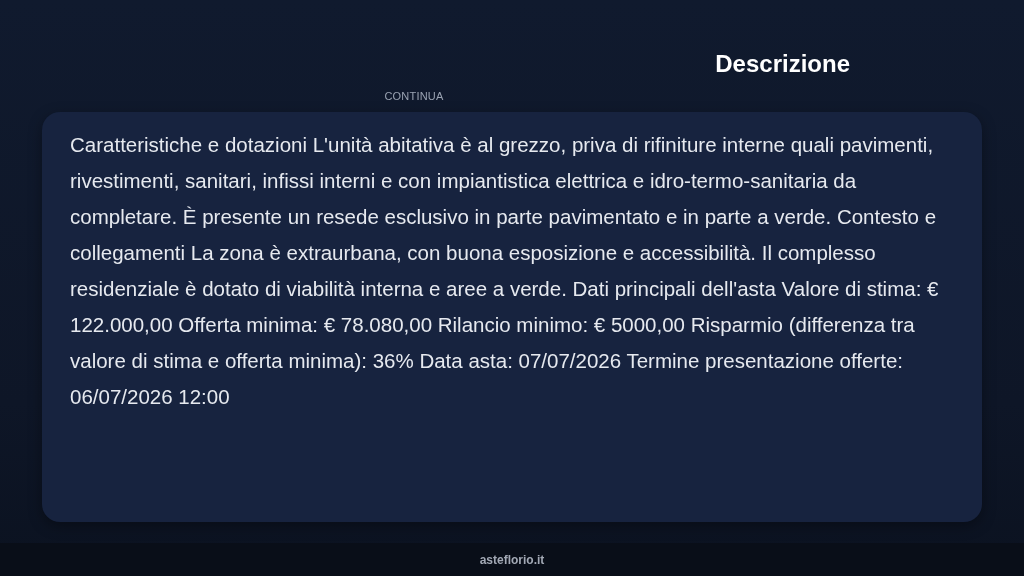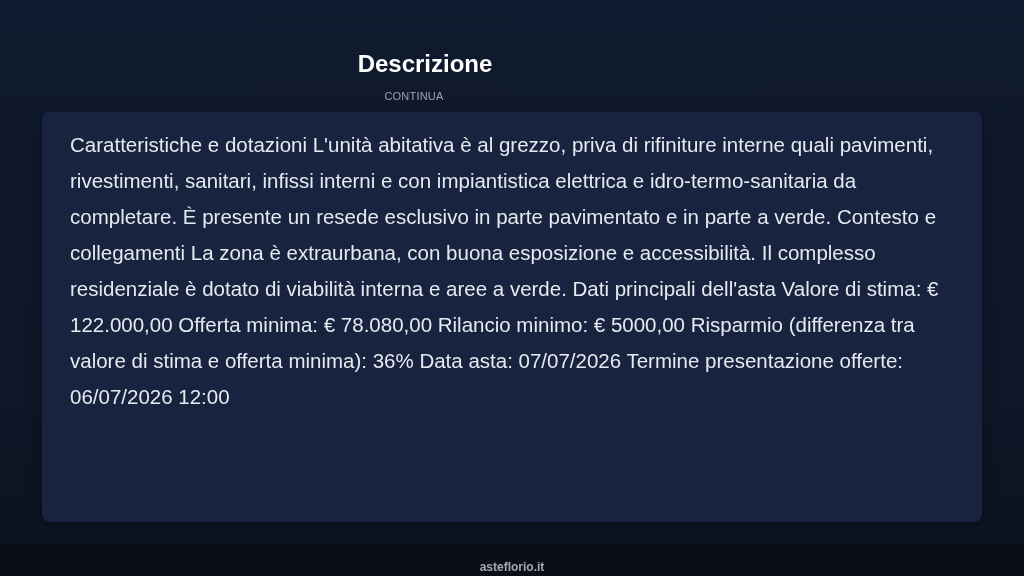--- a/index.html
+++ b/index.html
@@ -10,59 +10,59 @@
       background: linear-gradient(180deg, #101a2e 0%, #0e1627 70%, #0b1220 100%);
       font-family: "Liberation Sans", sans-serif;
       position: relative;
     }
     .header {
       position: absolute; top: 0; left: 0; width: 1024px;
       text-align: center;
     }
     .title {
       position: absolute; top: 49px; left: 0; width: 850px;
-      text-align: center;
+      text-align: right;
       color: #ffffff;
       font-weight: bold;
       font-size: 24px;
       line-height: 30px;
     }
     .subtitle {
       position: absolute; top: 89px; left: 0; width: 828px;
       text-align: center;
       color: #9aa3b2;
       font-size: 11px;
       line-height: 14px;
       letter-spacing: 0.2px;
     }
     .card {
       position: absolute;
       left: 42px; top: 112px;
       width: 940px; height: 410px;
       background: #17233f;
-      border-radius: 8px;
+      border-radius: 18px;
       box-shadow: 0 4px 14px rgba(0,0,0,0.35);
     }
     .card-text {
       position: absolute;
       left: 28px; top: 15px;
       width: 890px;
       color: #e6e9ef;
       font-size: 20.5px;
       line-height: 36px;
     }
     .footer {
       position: absolute; left: 0; top: 543px;
       width: 1024px; height: 33px;
       background: #090e18;
       text-align: center;
     }
     .footer-text {
       display: inline-block;
-      margin-top: 16px;
+      margin-top: 9px;
       color: #a3a9b5;
       font-size: 12px;
       font-weight: bold;
       line-height: 16px;
     }
   </style>
 </head>
 <body>
 
 <div class="header">

